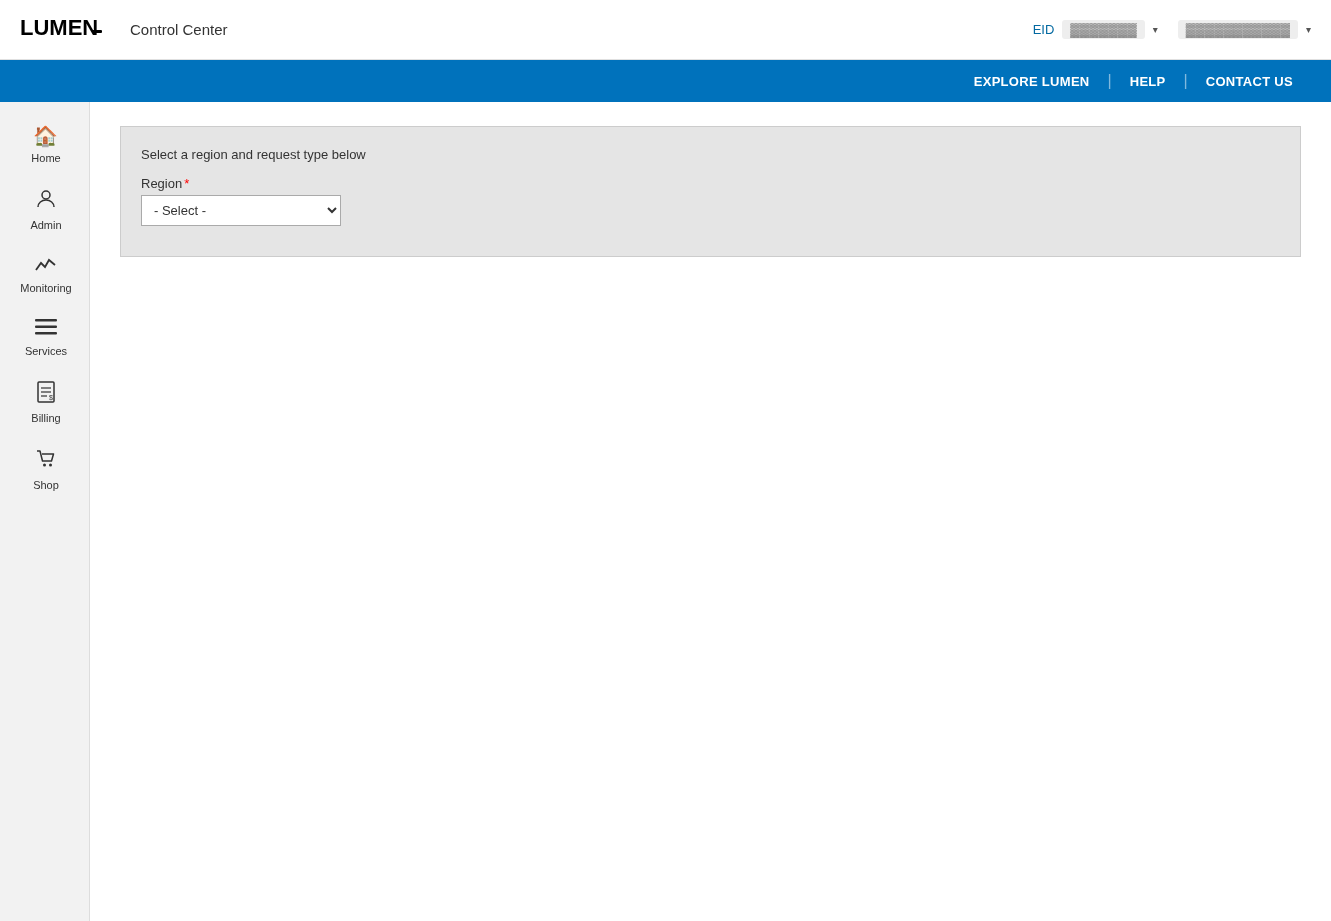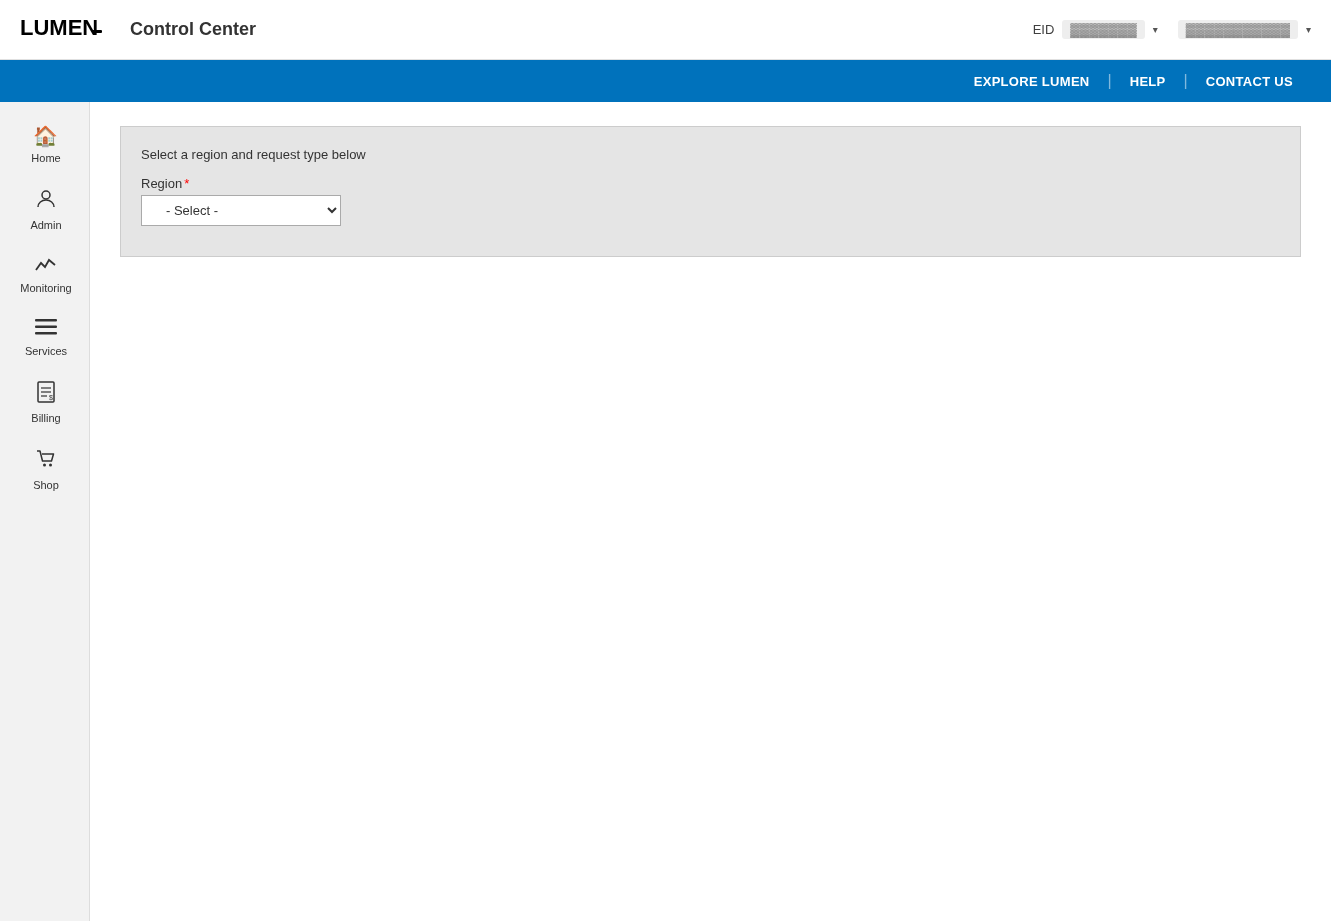--- a/index.html
+++ b/index.html
@@ -14,33 +14,33 @@
       border-bottom: 1px solid #e0e0e0;
       padding: 0 20px;
     }
     .logo-text {
       font-family: Arial Black, sans-serif;
       font-weight: 900;
       font-size: 20px;
       color: #000;
     }
     .app-title {
-      font-size: 18px;
-      color: #333;
-      font-weight: bold;
+      font-size: 15px;
+      color: #333;
+      font-weight: normal;
     }
     .header-right {
       margin-left: auto;
       display: flex;
       align-items: center;
       gap: 8px;
     }
     .eid-label {
       font-size: 13px;
-      color: #404040;
+      color: #0369a1;
       padding-left: 26px;
     }
     .eid-value {
       font-size: 13px;
       color: #888;
       background: #eee;
       padding: 2px 8px;
       border-radius: 3px;
     }
     .dropdown-arrow {
@@ -196,21 +196,21 @@
     .form-label {
       font-size: 13px;
       color: #333;
     }
     .required-star {
       color: red;
       margin-left: 2px;
     }
     .region-select {
       width: 200px;
-      padding: 6px 20px;
+      padding: 6px 8px;
       border: 1px solid #aaa;
       background: #fff;
       font-size: 13px;
       color: #333;
       appearance: auto;
       cursor: pointer;
     }
 
     
     .lumen-logo-wrap {

